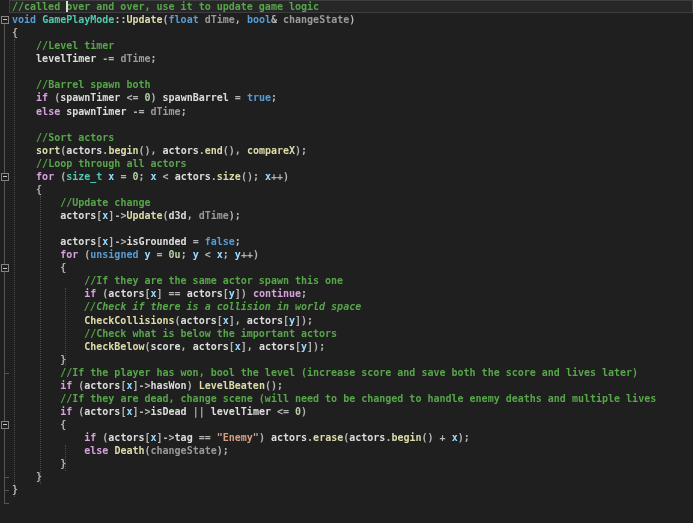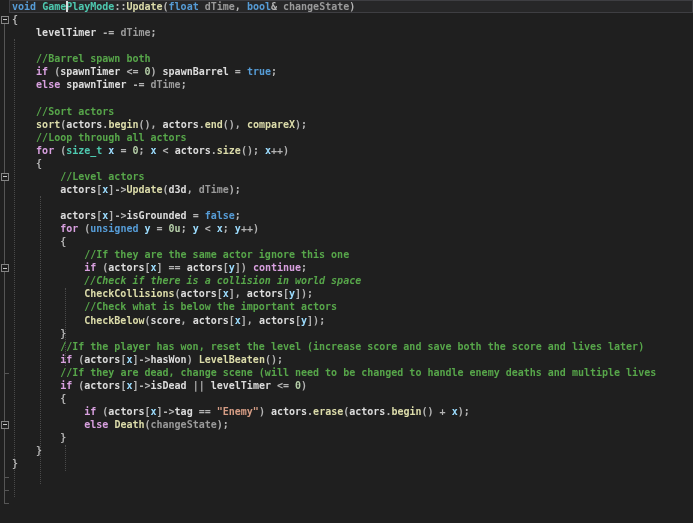--- a/index.html
+++ b/index.html
@@ -48,47 +48,49 @@
 
 <div class="editor">
   <div class="current-line" style="top: 0px;"></div>
   <div id="guides">
       <div class="indent-guide" style="left: 14px; top: 39.225px; height: 457.625px;"></div>
       <div class="indent-guide" style="left: 40px; top: 196.125px; height: 287.65px;"></div>
       <div class="indent-guide" style="left: 65px; top: 287.65px; height: 78.45px;"></div>
       <div class="indent-guide" style="left: 65px; top: 444.55px; height: 26.15px;"></div>
     </div>
   <div class="code-lines" id="code-lines">
+      <div class="code-line"><span style="color: rgb(87, 166, 74);">//called over and over, use it to update game logic</span></div>
       <div class="code-line"><span style="color: rgb(86, 156, 214);">void</span><span> </span><span style="color: rgb(78, 201, 176);">GamePlayMode</span><span style="color: rgb(180, 180, 180);">::</span><span style="color: rgb(220, 220, 170);">Update</span><span style="color: rgb(180, 180, 180);">(</span><span style="color: rgb(86, 156, 214);">float</span><span> </span><span style="color: rgb(154, 154, 154);">dTime</span><span style="color: rgb(180, 180, 180);">, </span><span style="color: rgb(86, 156, 214);">bool</span><span style="color: rgb(180, 180, 180);">&amp; </span><span style="color: rgb(154, 154, 154);">changeState</span><span style="color: rgb(180, 180, 180);">)</span></div>
       <div class="code-line"><span style="color: rgb(180, 180, 180);">{</span></div>
+      <div class="code-line"><span>    </span><span style="color: rgb(87, 166, 74);">//Level timer</span></div>
       <div class="code-line"><span>    </span><span style="color: rgb(220, 220, 220);">levelTimer</span><span style="color: rgb(180, 180, 180);"> -= </span><span style="color: rgb(154, 154, 154);">dTime</span><span style="color: rgb(180, 180, 180);">;</span></div>
       <div class="code-line"></div>
       <div class="code-line"><span>    </span><span style="color: rgb(87, 166, 74);">//Barrel spawn both</span></div>
       <div class="code-line"><span>    </span><span style="color: rgb(216, 160, 223);">if</span><span style="color: rgb(180, 180, 180);"> (</span><span style="color: rgb(220, 220, 220);">spawnTimer</span><span style="color: rgb(180, 180, 180);"> &lt;= </span><span style="color: rgb(181, 206, 168);">0</span><span style="color: rgb(180, 180, 180);">) </span><span style="color: rgb(220, 220, 220);">spawnBarrel</span><span style="color: rgb(180, 180, 180);"> = </span><span style="color: rgb(86, 156, 214);">true</span><span style="color: rgb(180, 180, 180);">;</span></div>
       <div class="code-line"><span>    </span><span style="color: rgb(216, 160, 223);">else</span><span> </span><span style="color: rgb(220, 220, 220);">spawnTimer</span><span style="color: rgb(180, 180, 180);"> -= </span><span style="color: rgb(154, 154, 154);">dTime</span><span style="color: rgb(180, 180, 180);">;</span></div>
       <div class="code-line"></div>
       <div class="code-line"><span>    </span><span style="color: rgb(87, 166, 74);">//Sort actors</span></div>
       <div class="code-line"><span>    </span><span style="color: rgb(220, 220, 170);">sort</span><span style="color: rgb(180, 180, 180);">(</span><span style="color: rgb(220, 220, 220);">actors</span><span style="color: rgb(180, 180, 180);">.</span><span style="color: rgb(220, 220, 170);">begin</span><span style="color: rgb(180, 180, 180);">(), </span><span style="color: rgb(220, 220, 220);">actors</span><span style="color: rgb(180, 180, 180);">.</span><span style="color: rgb(220, 220, 170);">end</span><span style="color: rgb(180, 180, 180);">(), </span><span style="color: rgb(220, 220, 170);">compareX</span><span style="color: rgb(180, 180, 180);">);</span></div>
       <div class="code-line"><span>    </span><span style="color: rgb(87, 166, 74);">//Loop through all actors</span></div>
       <div class="code-line"><span>    </span><span style="color: rgb(216, 160, 223);">for</span><span style="color: rgb(180, 180, 180);"> (</span><span style="color: rgb(78, 201, 176);">size_t</span><span> </span><span style="color: rgb(156, 220, 254);">x</span><span style="color: rgb(180, 180, 180);"> = </span><span style="color: rgb(181, 206, 168);">0</span><span style="color: rgb(180, 180, 180);">; </span><span style="color: rgb(156, 220, 254);">x</span><span style="color: rgb(180, 180, 180);"> &lt; </span><span style="color: rgb(220, 220, 220);">actors</span><span style="color: rgb(180, 180, 180);">.</span><span style="color: rgb(220, 220, 170);">size</span><span style="color: rgb(180, 180, 180);">(); </span><span style="color: rgb(156, 220, 254);">x</span><span style="color: rgb(180, 180, 180);">++)</span></div>
       <div class="code-line"><span>    </span><span style="color: rgb(180, 180, 180);">{</span></div>
-      <div class="code-line"><span>        </span><span style="color: rgb(87, 166, 74);">//Level actors</span></div>
+      <div class="code-line"><span>        </span><span style="color: rgb(87, 166, 74);">//Update change</span></div>
       <div class="code-line"><span>        </span><span style="color: rgb(220, 220, 220);">actors</span><span style="color: rgb(180, 180, 180);">[</span><span style="color: rgb(156, 220, 254);">x</span><span style="color: rgb(180, 180, 180);">]-&gt;</span><span style="color: rgb(220, 220, 170);">Update</span><span style="color: rgb(180, 180, 180);">(</span><span style="color: rgb(220, 220, 220);">d3d</span><span style="color: rgb(180, 180, 180);">, </span><span style="color: rgb(154, 154, 154);">dTime</span><span style="color: rgb(180, 180, 180);">);</span></div>
       <div class="code-line"><span>        </span></div>
       <div class="code-line"><span>        </span><span style="color: rgb(220, 220, 220);">actors</span><span style="color: rgb(180, 180, 180);">[</span><span style="color: rgb(156, 220, 254);">x</span><span style="color: rgb(180, 180, 180);">]-&gt;</span><span style="color: rgb(220, 220, 220);">isGrounded</span><span style="color: rgb(180, 180, 180);"> = </span><span style="color: rgb(86, 156, 214);">false</span><span style="color: rgb(180, 180, 180);">;</span></div>
       <div class="code-line"><span>        </span><span style="color: rgb(216, 160, 223);">for</span><span style="color: rgb(180, 180, 180);"> (</span><span style="color: rgb(86, 156, 214);">unsigned</span><span> </span><span style="color: rgb(156, 220, 254);">y</span><span style="color: rgb(180, 180, 180);"> = </span><span style="color: rgb(181, 206, 168);">0u</span><span style="color: rgb(180, 180, 180);">; </span><span style="color: rgb(156, 220, 254);">y</span><span style="color: rgb(180, 180, 180);"> &lt; </span><span style="color: rgb(156, 220, 254);">x</span><span style="color: rgb(180, 180, 180);">; </span><span style="color: rgb(156, 220, 254);">y</span><span style="color: rgb(180, 180, 180);">++)</span></div>
       <div class="code-line"><span>        </span><span style="color: rgb(180, 180, 180);">{</span></div>
-      <div class="code-line"><span>            </span><span style="color: rgb(87, 166, 74);">//If they are the same actor ignore this one</span></div>
+      <div class="code-line"><span>            </span><span style="color: rgb(87, 166, 74);">//If they are the same actor spawn this one</span></div>
       <div class="code-line"><span>            </span><span style="color: rgb(216, 160, 223);">if</span><span style="color: rgb(180, 180, 180);"> (</span><span style="color: rgb(220, 220, 220);">actors</span><span style="color: rgb(180, 180, 180);">[</span><span style="color: rgb(156, 220, 254);">x</span><span style="color: rgb(180, 180, 180);">] == </span><span style="color: rgb(220, 220, 220);">actors</span><span style="color: rgb(180, 180, 180);">[</span><span style="color: rgb(156, 220, 254);">y</span><span style="color: rgb(180, 180, 180);">]) </span><span style="color: rgb(216, 160, 223);">continue</span><span style="color: rgb(180, 180, 180);">;</span></div>
       <div class="code-line"><span>            </span><span style="color: rgb(87, 166, 74); font-style: italic;">//Check if there is a collision in world space</span></div>
       <div class="code-line"><span>            </span><span style="color: rgb(220, 220, 170);">CheckCollisions</span><span style="color: rgb(180, 180, 180);">(</span><span style="color: rgb(220, 220, 220);">actors</span><span style="color: rgb(180, 180, 180);">[</span><span style="color: rgb(156, 220, 254);">x</span><span style="color: rgb(180, 180, 180);">], </span><span style="color: rgb(220, 220, 220);">actors</span><span style="color: rgb(180, 180, 180);">[</span><span style="color: rgb(156, 220, 254);">y</span><span style="color: rgb(180, 180, 180);">]);</span></div>
       <div class="code-line"><span>            </span><span style="color: rgb(87, 166, 74);">//Check what is below the important actors</span></div>
       <div class="code-line"><span>            </span><span style="color: rgb(220, 220, 170);">CheckBelow</span><span style="color: rgb(180, 180, 180);">(</span><span style="color: rgb(220, 220, 220);">score</span><span style="color: rgb(180, 180, 180);">, </span><span style="color: rgb(220, 220, 220);">actors</span><span style="color: rgb(180, 180, 180);">[</span><span style="color: rgb(156, 220, 254);">x</span><span style="color: rgb(180, 180, 180);">], </span><span style="color: rgb(220, 220, 220);">actors</span><span style="color: rgb(180, 180, 180);">[</span><span style="color: rgb(156, 220, 254);">y</span><span style="color: rgb(180, 180, 180);">]);</span></div>
       <div class="code-line"><span>        </span><span style="color: rgb(180, 180, 180);">}</span></div>
-      <div class="code-line"><span>        </span><span style="color: rgb(87, 166, 74);">//If the player has won, reset the level (increase score and save both the score and lives later)</span></div>
+      <div class="code-line"><span>        </span><span style="color: rgb(87, 166, 74);">//If the player has won, bool the level (increase score and save both the score and lives later)</span></div>
       <div class="code-line"><span>        </span><span style="color: rgb(216, 160, 223);">if</span><span style="color: rgb(180, 180, 180);"> (</span><span style="color: rgb(220, 220, 220);">actors</span><span style="color: rgb(180, 180, 180);">[</span><span style="color: rgb(156, 220, 254);">x</span><span style="color: rgb(180, 180, 180);">]-&gt;</span><span style="color: rgb(220, 220, 220);">hasWon</span><span style="color: rgb(180, 180, 180);">) </span><span style="color: rgb(220, 220, 170);">LevelBeaten</span><span style="color: rgb(180, 180, 180);">();</span></div>
       <div class="code-line"><span>        </span><span style="color: rgb(87, 166, 74);">//If they are dead, change scene (will need to be changed to handle enemy deaths and multiple lives</span></div>
       <div class="code-line"><span>        </span><span style="color: rgb(216, 160, 223);">if</span><span style="color: rgb(180, 180, 180);"> (</span><span style="color: rgb(220, 220, 220);">actors</span><span style="color: rgb(180, 180, 180);">[</span><span style="color: rgb(156, 220, 254);">x</span><span style="color: rgb(180, 180, 180);">]-&gt;</span><span style="color: rgb(220, 220, 220);">isDead</span><span style="color: rgb(180, 180, 180);"> || </span><span style="color: rgb(220, 220, 220);">levelTimer</span><span style="color: rgb(180, 180, 180);"> &lt;= </span><span style="color: rgb(181, 206, 168);">0</span><span style="color: rgb(180, 180, 180);">)</span></div>
       <div class="code-line"><span>        </span><span style="color: rgb(180, 180, 180);">{</span></div>
       <div class="code-line"><span>            </span><span style="color: rgb(216, 160, 223);">if</span><span style="color: rgb(180, 180, 180);"> (</span><span style="color: rgb(220, 220, 220);">actors</span><span style="color: rgb(180, 180, 180);">[</span><span style="color: rgb(156, 220, 254);">x</span><span style="color: rgb(180, 180, 180);">]-&gt;</span><span style="color: rgb(220, 220, 220);">tag</span><span style="color: rgb(180, 180, 180);"> == </span><span style="color: rgb(214, 157, 133);">"Enemy"</span><span style="color: rgb(180, 180, 180);">) </span><span style="color: rgb(220, 220, 220);">actors</span><span style="color: rgb(180, 180, 180);">.</span><span style="color: rgb(220, 220, 170);">erase</span><span style="color: rgb(180, 180, 180);">(</span><span style="color: rgb(220, 220, 220);">actors</span><span style="color: rgb(180, 180, 180);">.</span><span style="color: rgb(220, 220, 170);">begin</span><span style="color: rgb(180, 180, 180);">() + </span><span style="color: rgb(156, 220, 254);">x</span><span style="color: rgb(180, 180, 180);">);</span></div>
       <div class="code-line"><span>            </span><span style="color: rgb(216, 160, 223);">else</span><span> </span><span style="color: rgb(220, 220, 170);">Death</span><span style="color: rgb(180, 180, 180);">(</span><span style="color: rgb(154, 154, 154);">changeState</span><span style="color: rgb(180, 180, 180);">);</span></div>
       <div class="code-line"><span>        </span><span style="color: rgb(180, 180, 180);">}</span></div>
       <div class="code-line"><span>    </span><span style="color: rgb(180, 180, 180);">}</span></div>
       <div class="code-line"><span style="color: rgb(180, 180, 180);">}</span></div>
     </div>

